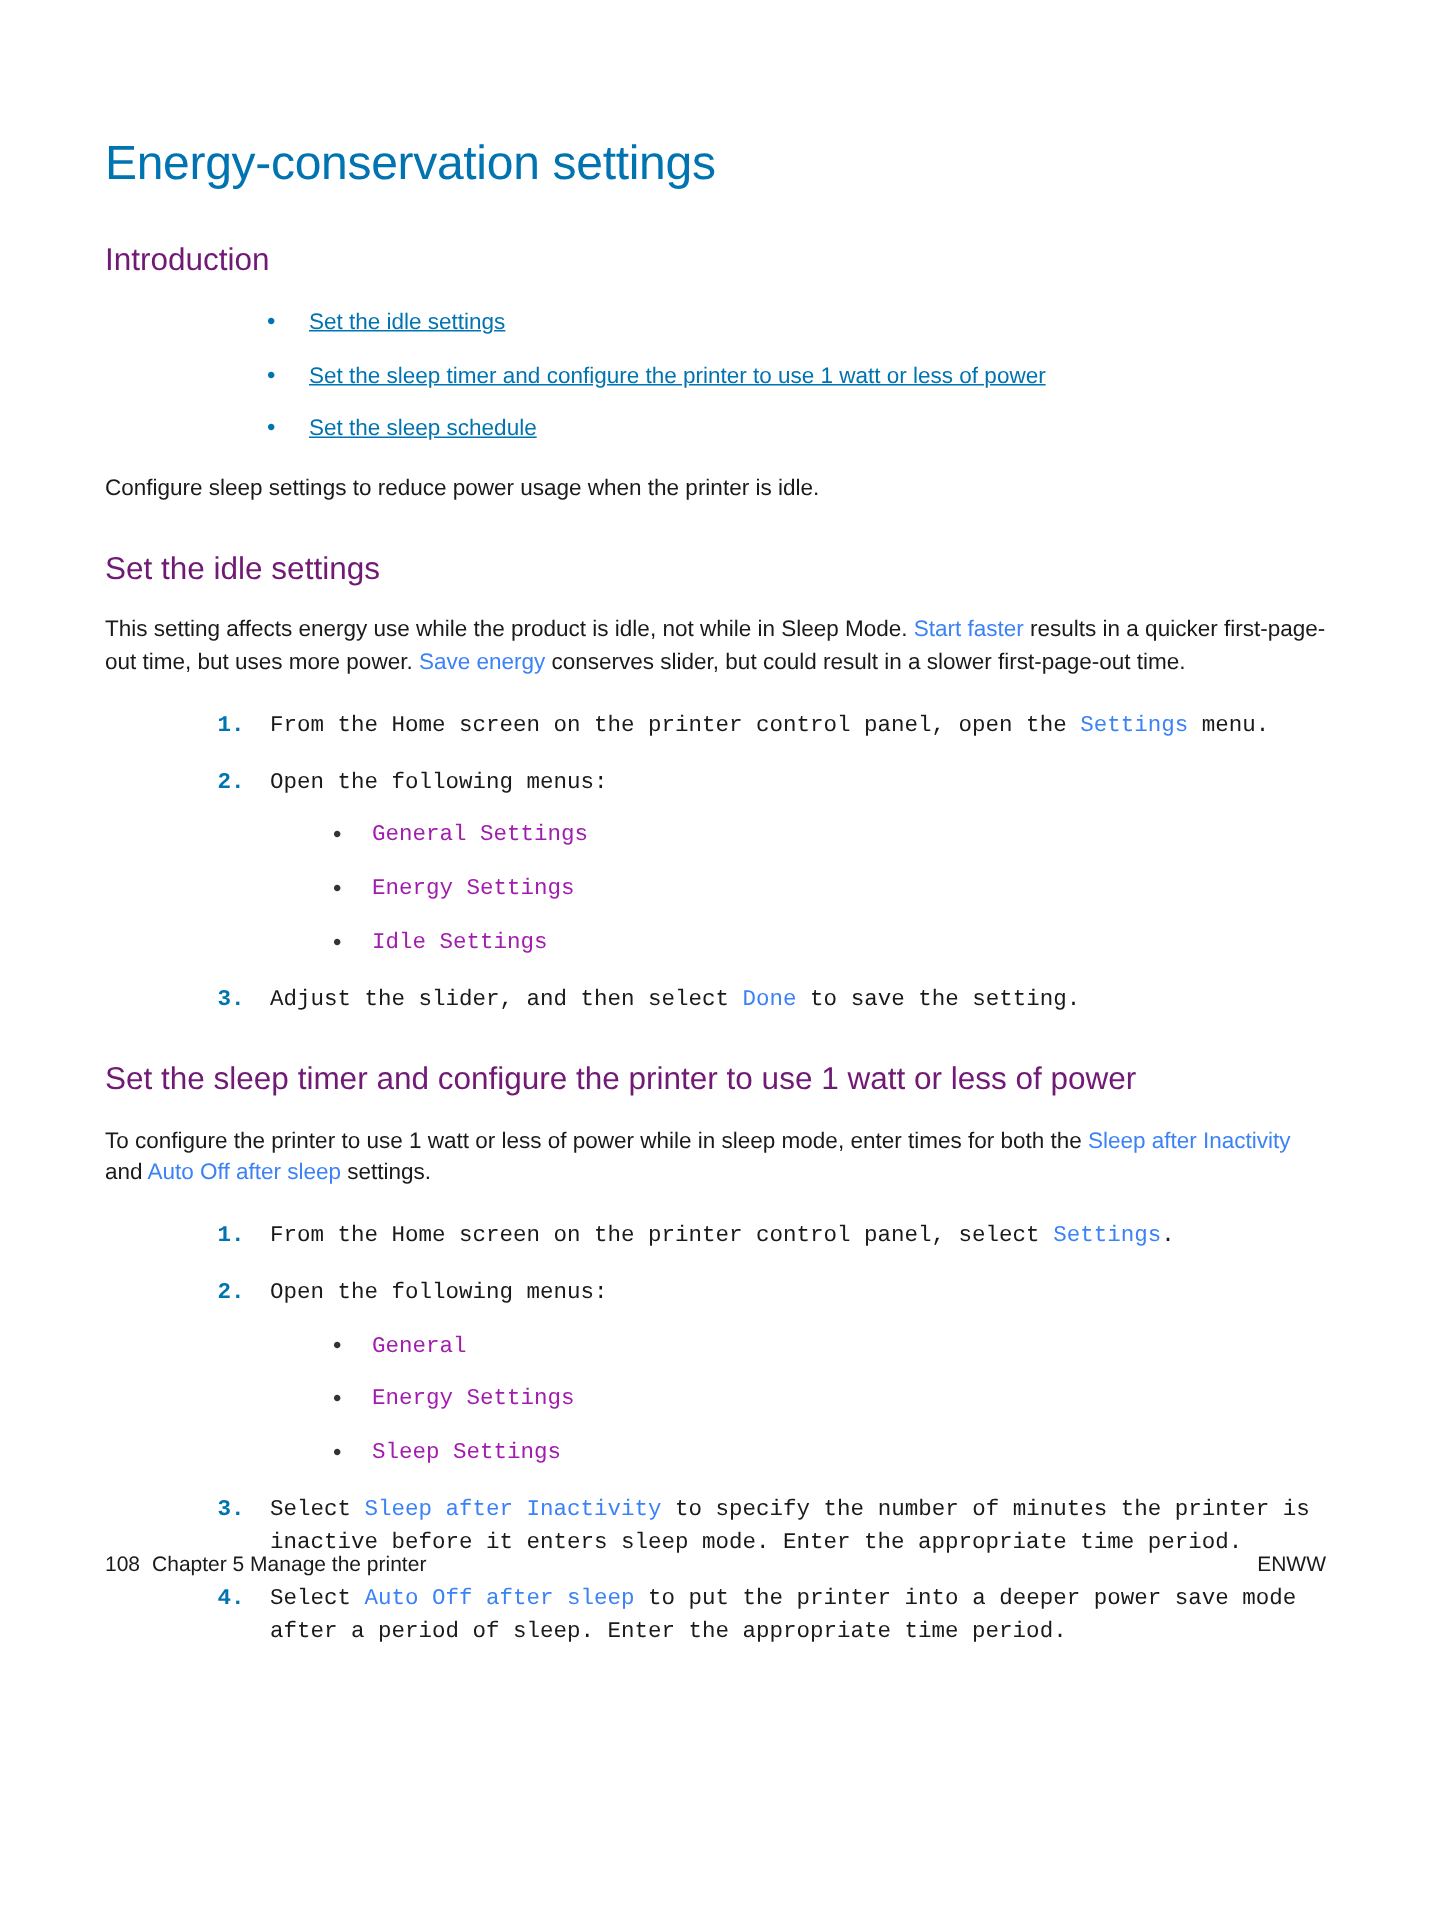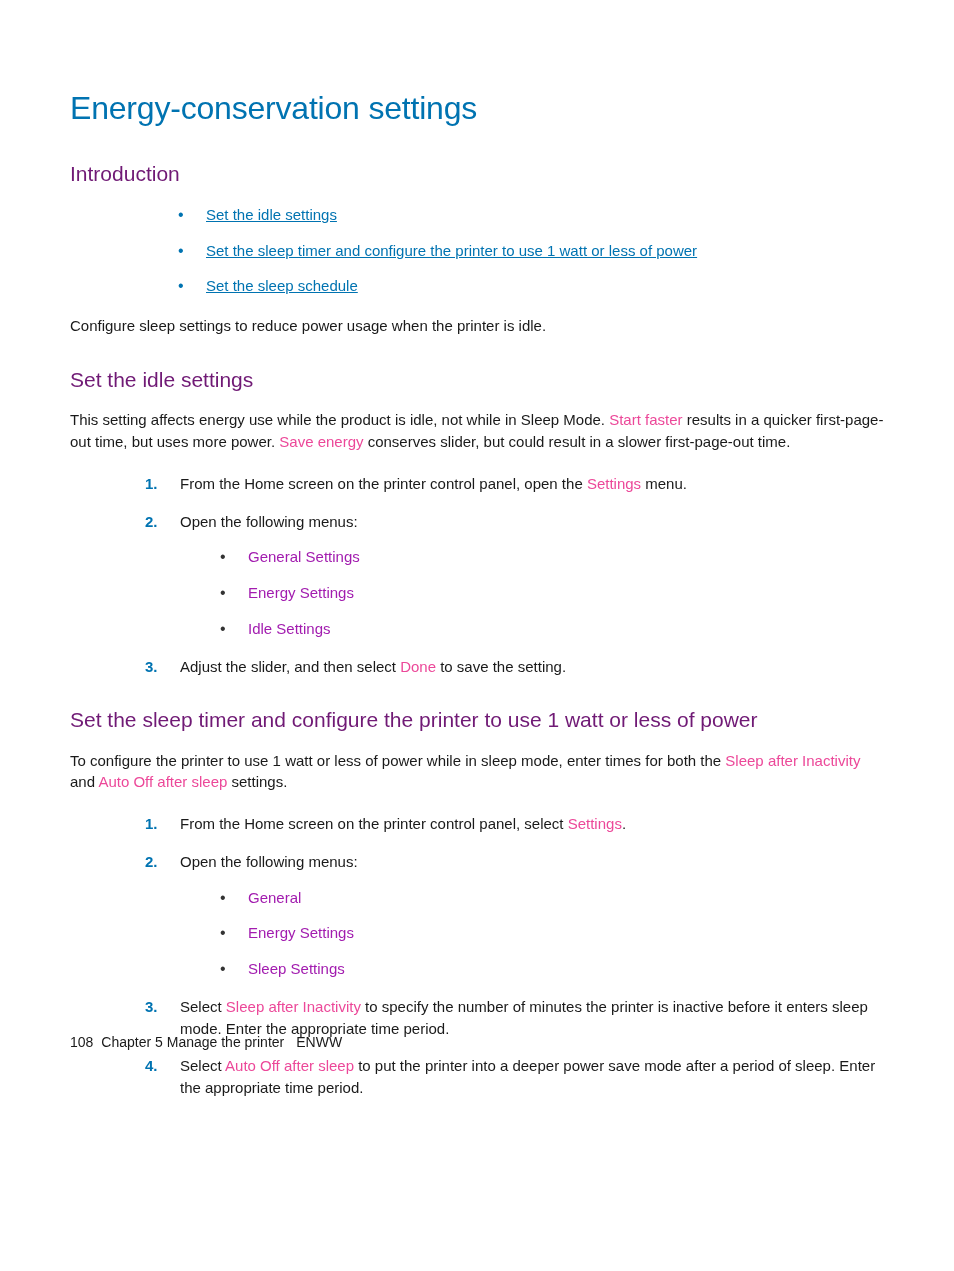--- a/index.html
+++ b/index.html
@@ -59,20 +59,21 @@
     text-decoration: underline;
   }
   p.body {
     margin: 0 0 20px 0;
   }
   ol.steps {
     list-style: none;
     counter-reset: step;
     margin: 0;
     padding: 0 0 0 75px;
+    font-family: Liberation Mono, monospace;
   }
   ol.steps > li {
     position: relative;
     padding-left: 35px;
     margin: 0 0 16px 0;
     counter-increment: step;
   }
   ol.steps > li::before {
     content: counter(step) ".";
     position: absolute;
@@ -97,32 +98,33 @@
     position: absolute;
     left: 0;
     top: 0;
     font-size: 16px;
     line-height: 1.4;
   }
   ul.sub .ui {
     color: #a21caf;
   }
   .ui-inline {
-    color: #ec4899;
+    color: #3b82f6;
   }
   .section-block {
     margin-bottom: 28px;
   }
   .footer {
     position: absolute;
     left: 70px;
     right: 70px;
     bottom: 60px;
     font-size: 14px;
     display: flex;
+    justify-content: space-between;
     gap: 12px;
   }
   .footer .left span.pnum {
     margin-right: 8px;
   }
 </style>
 </head>
 <body>
 
 <div class="page">

